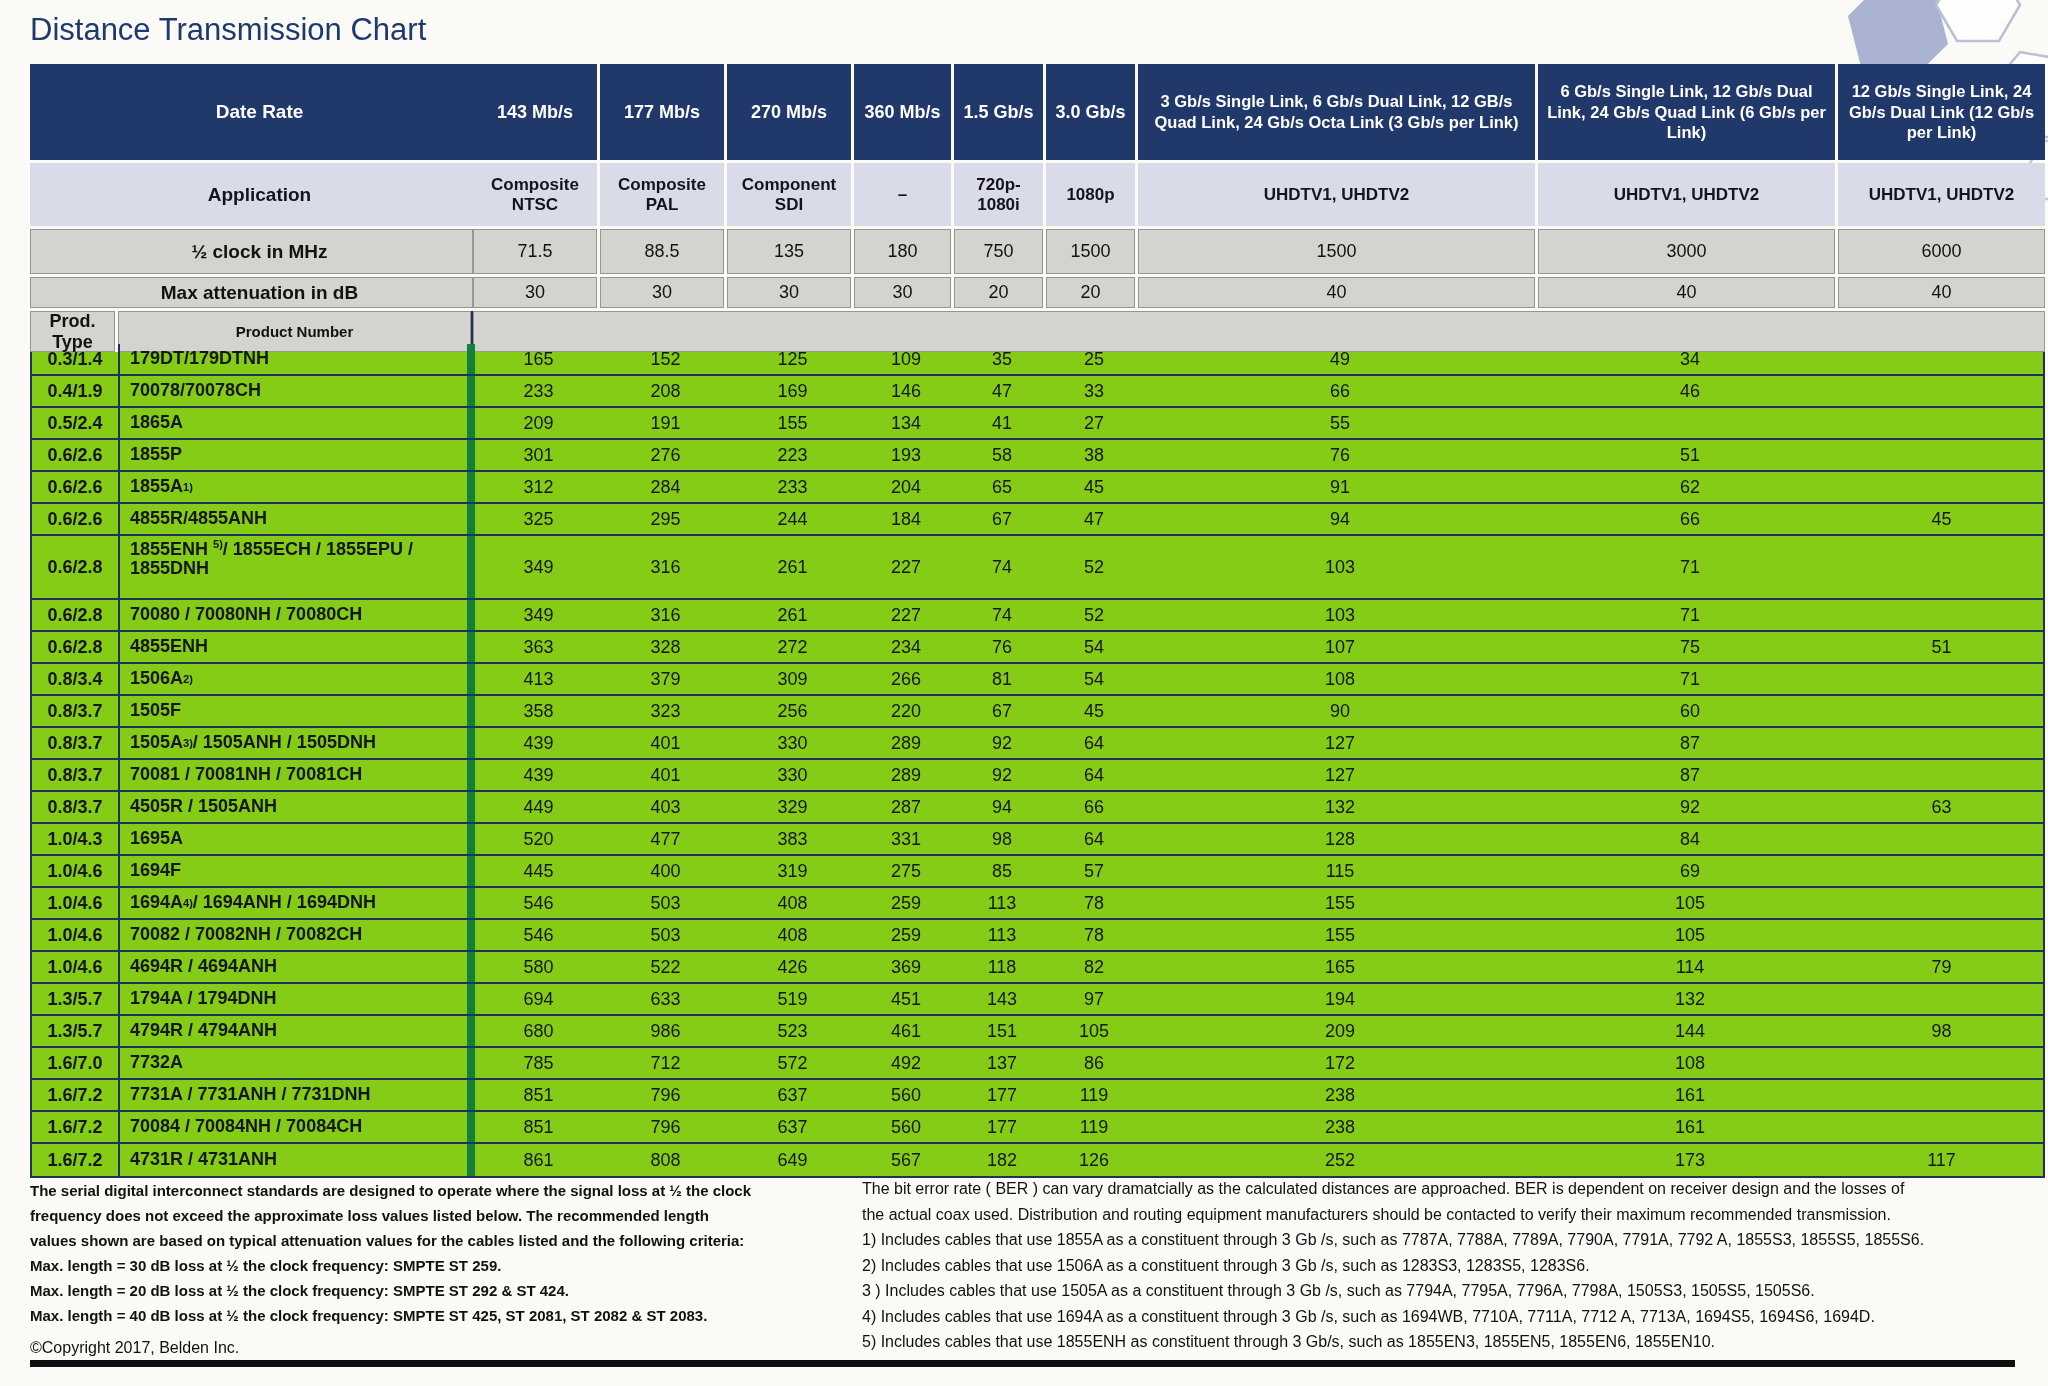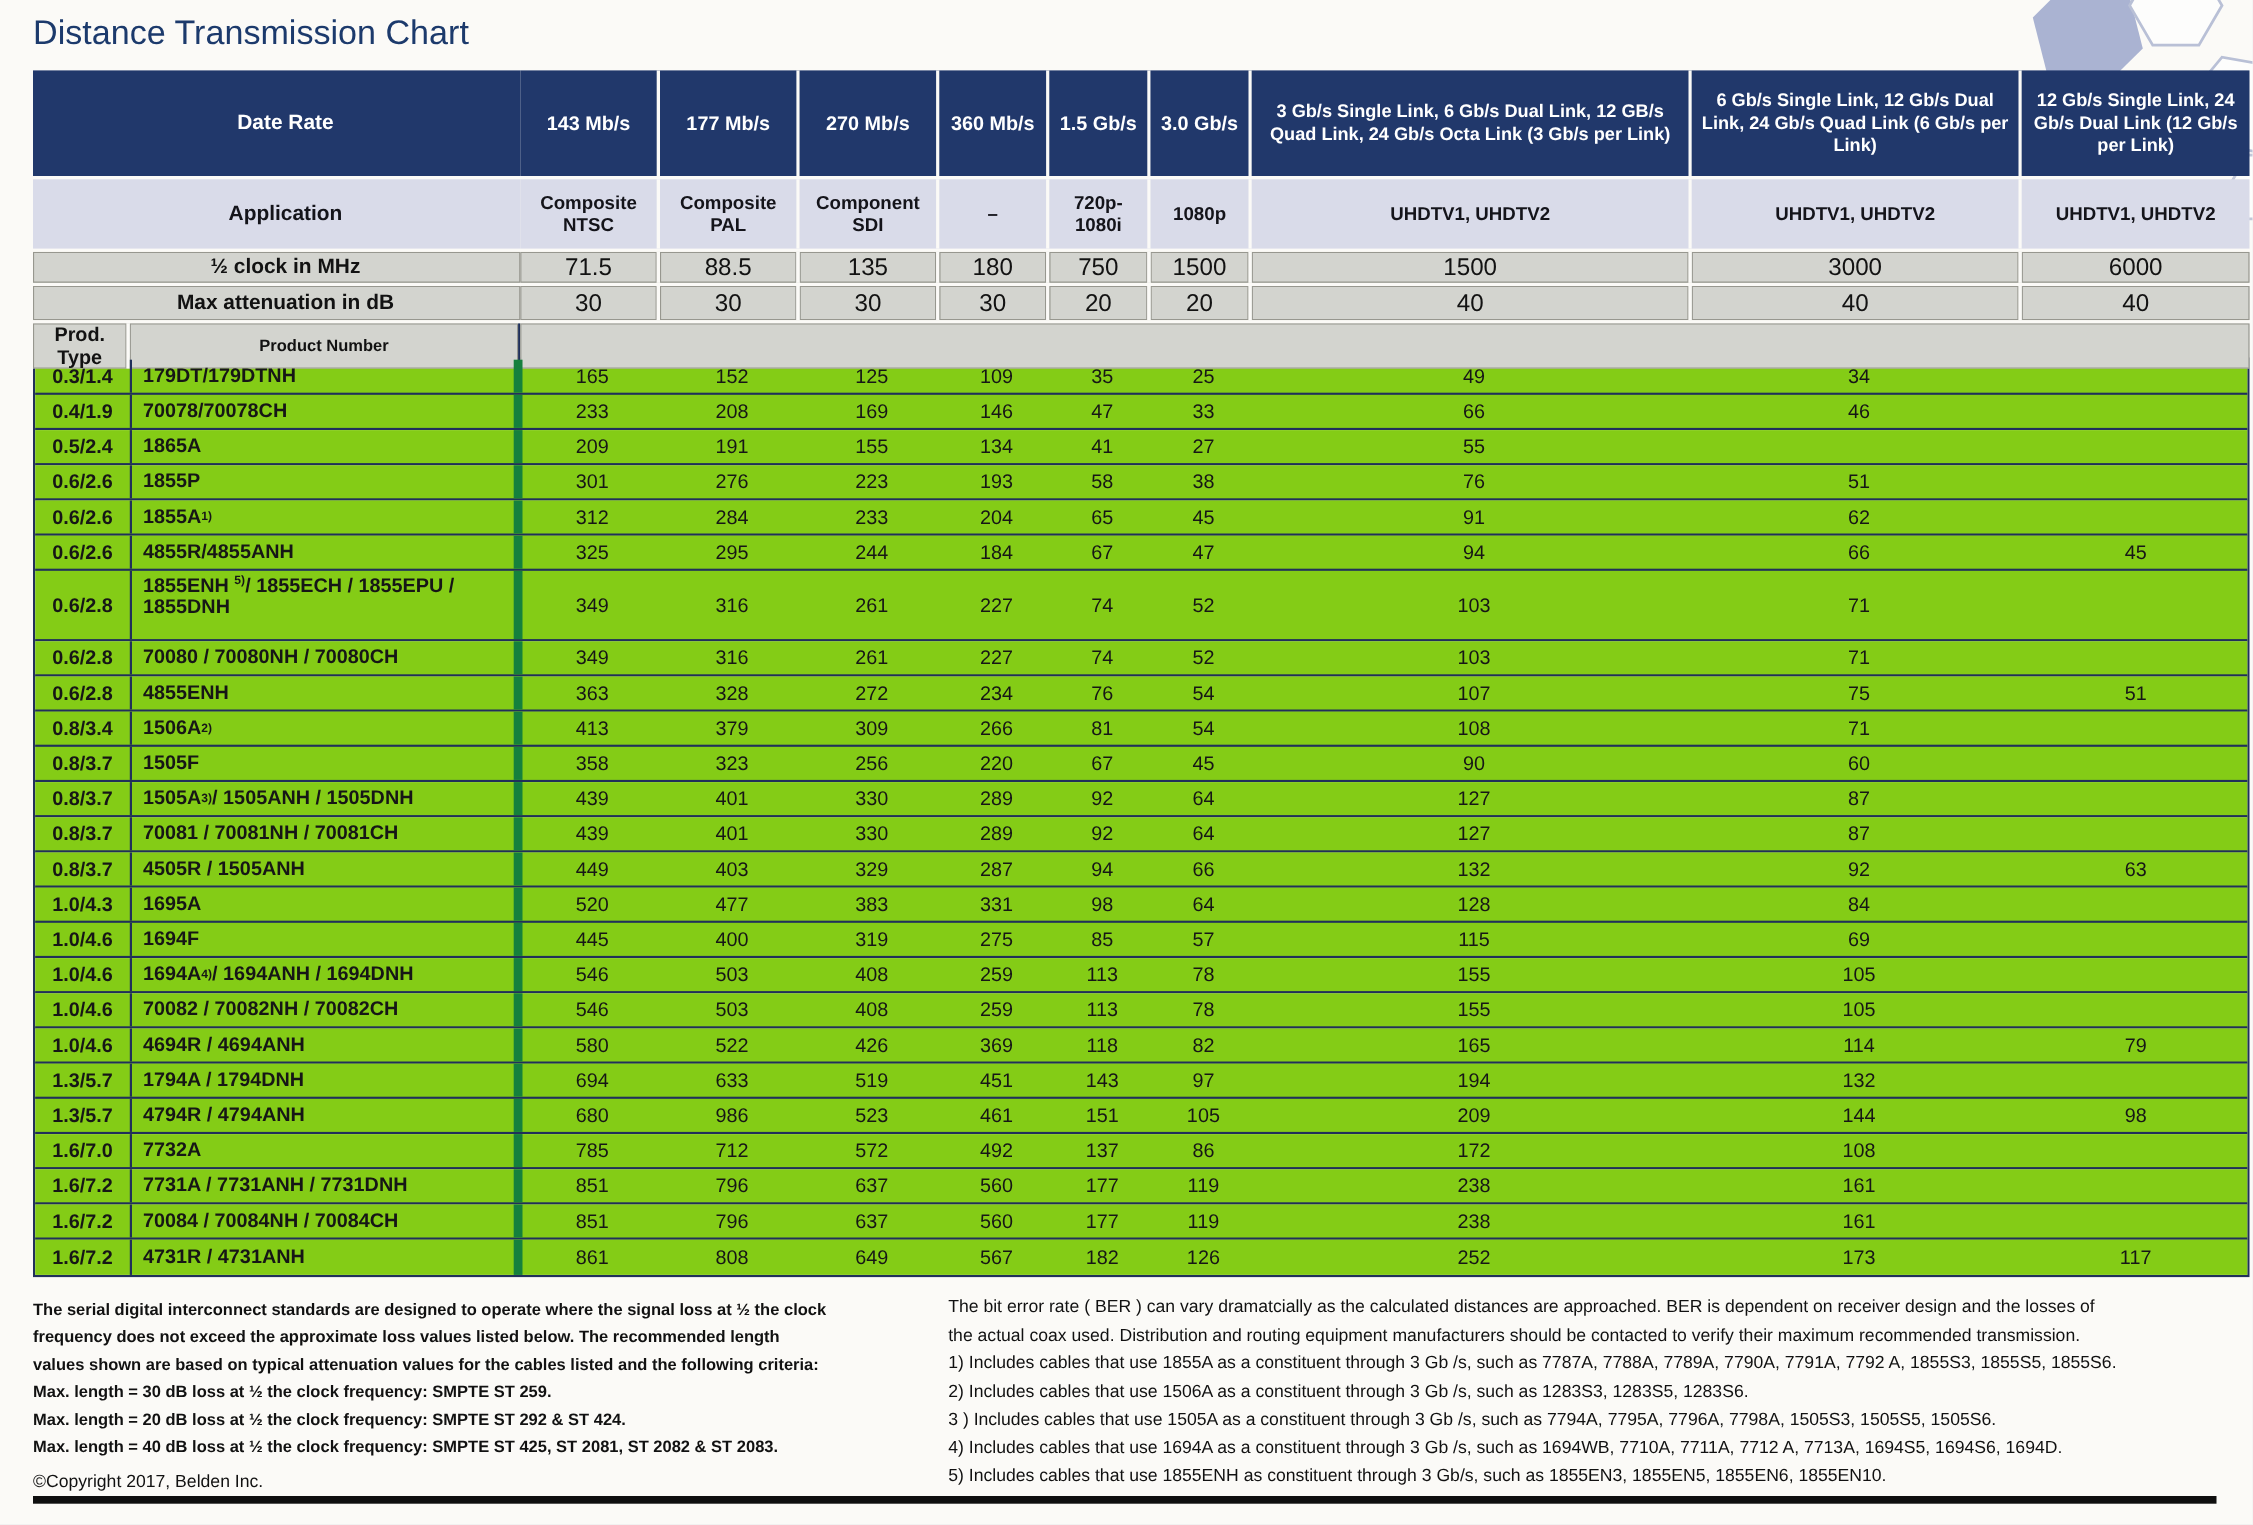--- a/index.html
+++ b/index.html
@@ -5,28 +5,28 @@
   html,body{margin:0;padding:0;background:#e9e9e9;}
   .page{position:relative;width:2048px;height:1386px;background:#fbfaf7;overflow:hidden;
         font-family:"Liberation Sans",sans-serif;color:#161616;}
   .title{position:absolute;left:30px;top:12px;font-size:31px;font-weight:400;color:#1c3a6c;}
   
   .hexes{position:absolute;top:0;right:0;width:220px;height:205px;}
   
   .tbl{position:absolute;left:30px;top:64px;width:2015px;
        --cols:88px 355px 127px 127px 127px 100px 92px 92px 400px 300px 1fr;}
   .h-grid{display:grid;grid-template-columns:var(--cols);width:2015px;margin-bottom:3px;}
-  .r1{height:96px;} .r2{height:63px;} .r3{height:28px;} .r4{height:31px;} .r5{height:31px;margin-bottom:0;}
+  .r1{height:96px;} .r2{height:63px;} .r3{height:45px;} .r4{height:31px;} .r5{height:31px;margin-bottom:0;}
   .hc{display:flex;align-items:center;justify-content:center;text-align:center;
       box-sizing:border-box;line-height:1.15;}
   .hc.sep{border-right:3px solid #fbfaf7;}
   .navy{background:#21386b;color:#fff;font-weight:bold;font-size:18px;}
   .navy.small{font-size:16.5px;line-height:1.25;padding:0 6px;}
   .lav{background:#d9dbe9;color:#14141a;font-weight:bold;font-size:17px;}
-  .gray{background:#d3d4cf;color:#121212;font-weight:normal;font-size:22px;
+  .gray{background:#d3d4cf;color:#121212;font-weight:normal;font-size:18px;
         box-shadow:inset 0 0 0 1px #97978f;}
   .glabel{font-weight:bold;}
   .corner{grid-column:1/3;font-size:19px;padding-left:16px;}
   .span9{grid-column:3/12;}
   
   .tbl-body{width:2015px;box-sizing:border-box;border:2px solid #20305a;border-top-width:2px;background:#fdfdfc;}
   .drow{display:grid;grid-template-columns:var(--cols);height:32px;box-sizing:border-box;
         border-bottom:2px solid #20305a;background:#84cc16;}
   .drow.tall{height:64px;}
   .drow:last-child{border-bottom:none;}

